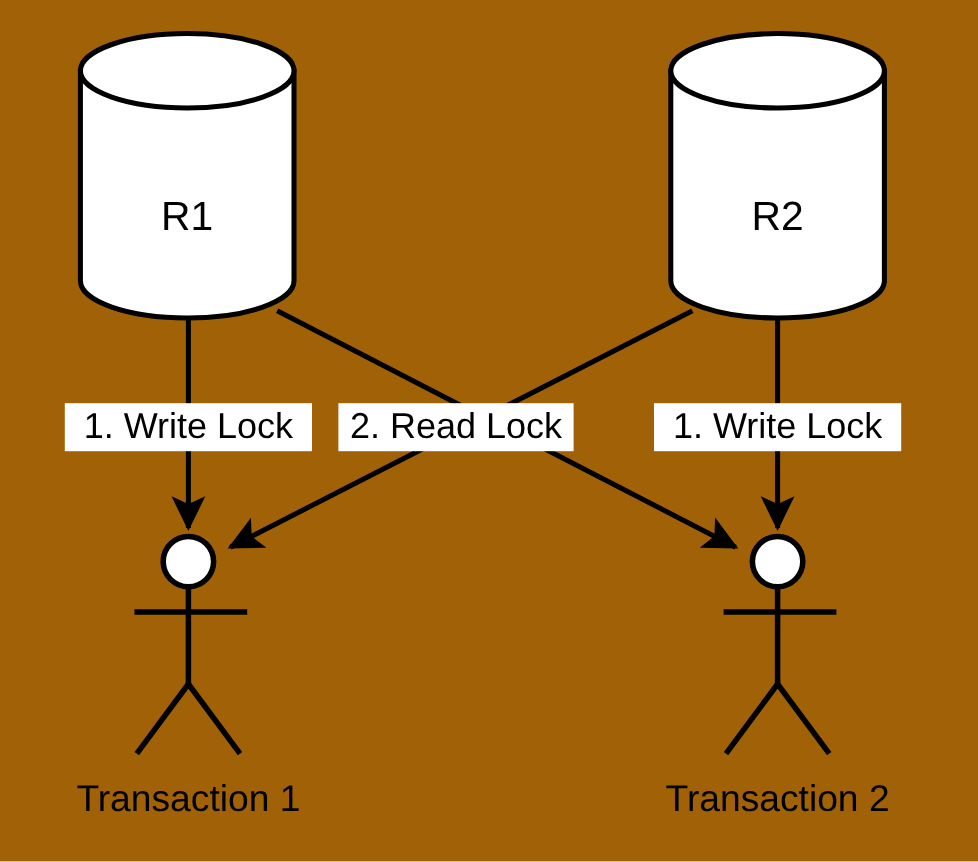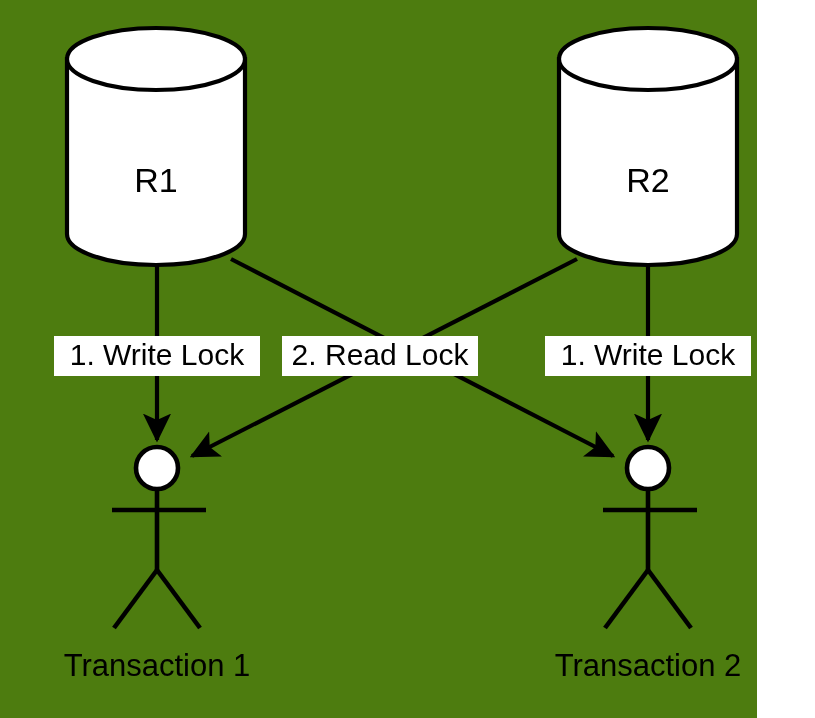--- a/index.html
+++ b/index.html
@@ -8,23 +8,23 @@
     background: #ffffff;
   }
   body {
     width: 815px;
     height: 718px;
     font-family: "Liberation Sans", sans-serif;
     overflow: hidden;
   }
   #diagram-root {
     position: relative;
-    width: 757px;
+    width: 815px;
     height: 718px;
-    background: #4d7c0f;
+    background: #a16207;
     text-align: center;
   }
   #diagram-svg {
     position: absolute;
     top: 0;
     left: 0;
     width: 815px;
     height: 718px;
     display: block;
   }

